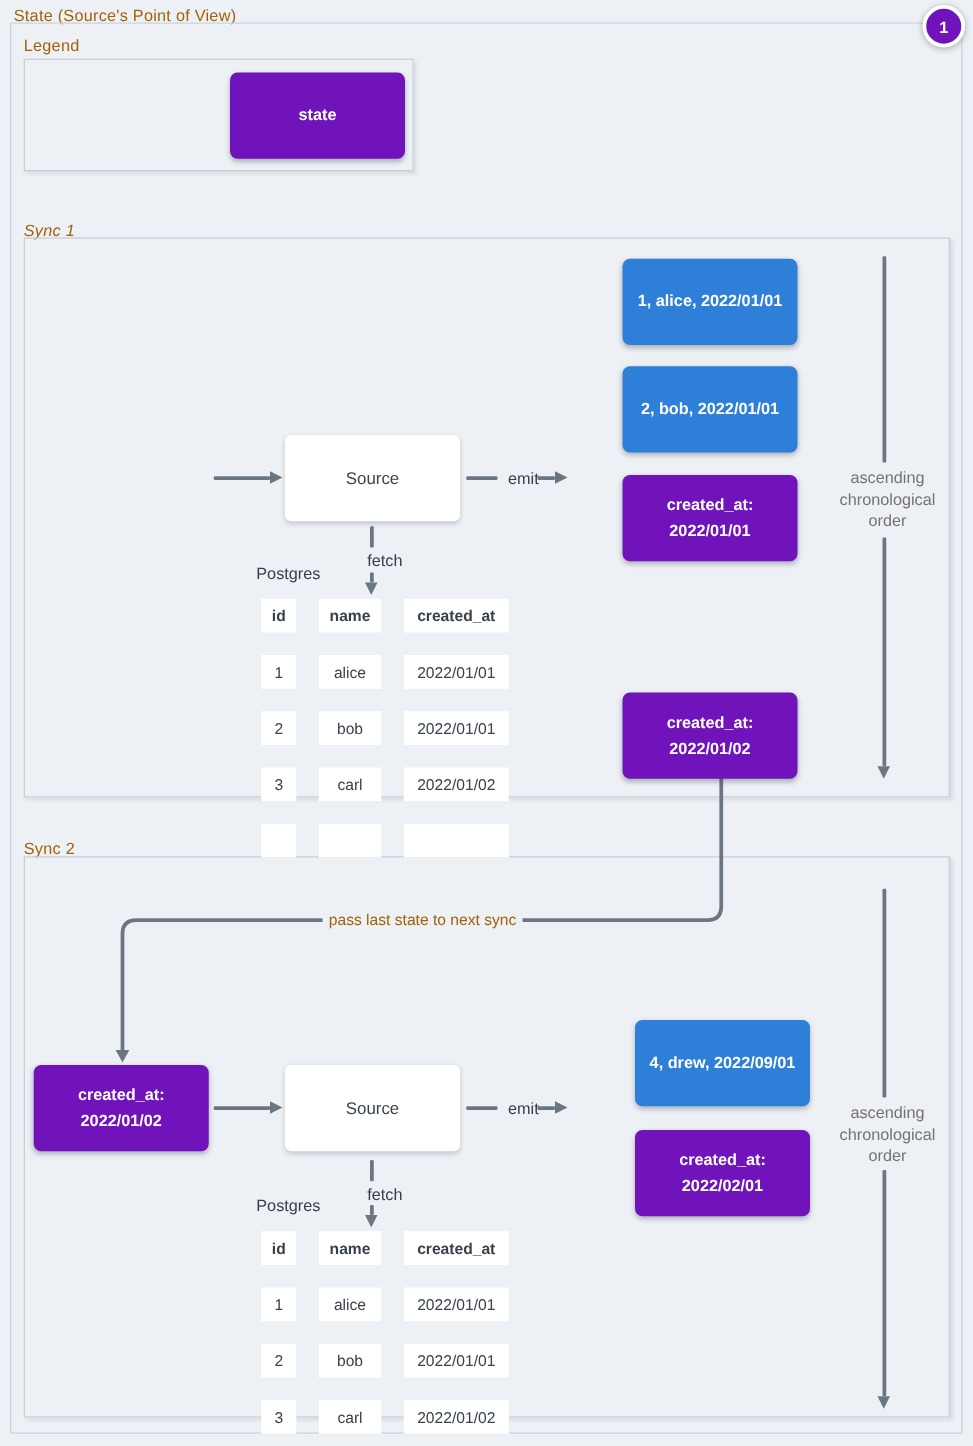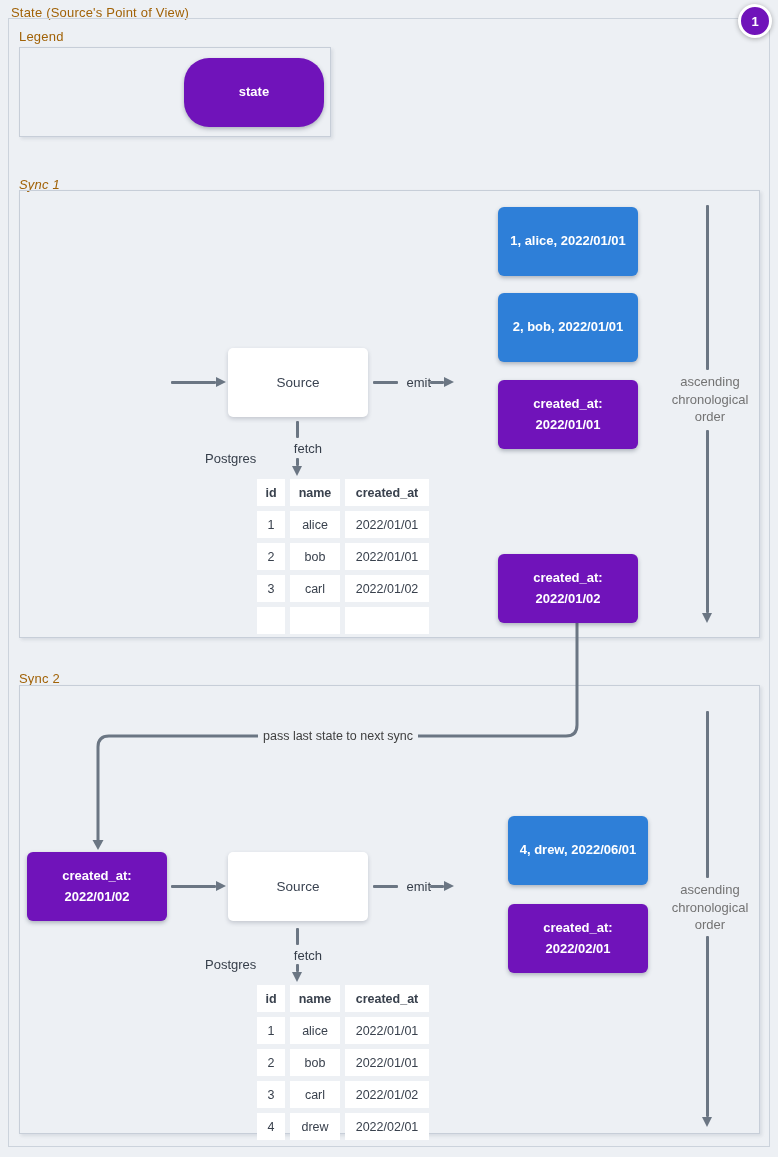--- a/index.html
+++ b/index.html
@@ -63,35 +63,34 @@
   .note { position:absolute; font-size:13px; color:#363e4a; z-index:3; white-space:nowrap; }
   .note-c { text-align:right; }
 
   .order-note {
     position:absolute; width:100px; text-align:center;
     font-size:13px; line-height:1.35; color:#737373; z-index:3;
   }
 
   .tbl {
     position:absolute; display:grid;
-    grid-template-columns:28px 50px 84px; gap:5px;
+    grid-template-columns:28px 50px 84px; gap:18px;
     z-index:3;
-    margin-left:48px;
   }
   .tbl .cell {
     background:#ffffff; height:27px;
     display:flex; align-items:center; justify-content:center;
     font-size:12.5px; color:#39414d;
   }
   .tbl .th { font-weight:700; }
 
   .conn-label {
     position:absolute; z-index:4;
     background:#edf0f4; padding:1px 5px;
-    font-size:12.5px; color:#404040; white-space:nowrap;
+    font-size:12.5px; color:#a16207; white-space:nowrap;
   }
 
   svg.overlay { position:absolute; left:0; top:0; z-index:2; pointer-events:none; }
 
   .badge {
     position:absolute; left:738px; top:4px;
     width:28px; height:28px;
     background:#7013ba; border:3.5px solid #ffffff; border-radius:50%;
     display:flex; align-items:center; justify-content:center;
     color:#ffffff; font-size:13px; font-weight:700;
@@ -106,21 +105,21 @@
 
   <div class="sec-label" style="left:11px; top:5px;">State (Source's Point of View)</div>
   <div class="badge">
     <span>1</span>
   </div>
 
   <div class="frame outer" style="left:8px; top:18px; width:760px; height:1127px;"></div>
 
   <div class="sec-label" style="left:19px; top:29px;">Legend</div>
   <div class="frame" style="left:19px; top:47px; width:310px; height:88px;"></div>
-  <div class="chip state" style="left:184px; top:58px;border-radius:25px;">
+  <div class="chip state" style="left:184px; top:58px;">
     <span>state</span>
   </div>
 
   <div class="sec-label" style="left:19px; top:177px;font-style:italic;">Sync 1</div>
   <div class="frame" style="left:19px; top:190px; width:739px; height:446px;"></div>
 
 
   <div class="hline" style="left:171px; top:381px; width:45px;"></div>
   <div class="ah-right" style="left:216px; top:377px;"></div>
 
@@ -223,21 +222,21 @@
     <div class="cell">2022/01/01</div>
     <div class="cell">3</div>
     <div class="cell">carl</div>
     <div class="cell">2022/01/02</div>
     <div class="cell">4</div>
     <div class="cell">drew</div>
     <div class="cell">2022/02/01</div>
   </div>
 
   <div class="chip record" style="left:508px; top:816px;">
-    <span>4, drew, 2022/06/01</span>
+    <span>4, drew, 2022/09/01</span>
     <span></span>
   </div>
   <div class="chip state" style="left:508px; top:904px;">
     <span>created_at:</span>
     <span>2022/02/01</span>
   </div>
 
   <div class="vline" style="left:706px; top:711px; height:167px;"></div>
   <div class="order-note" style="left:660px; top:881px;">ascending chronological order</div>
   <div class="vline" style="left:706px; top:936px; height:181px;"></div>

